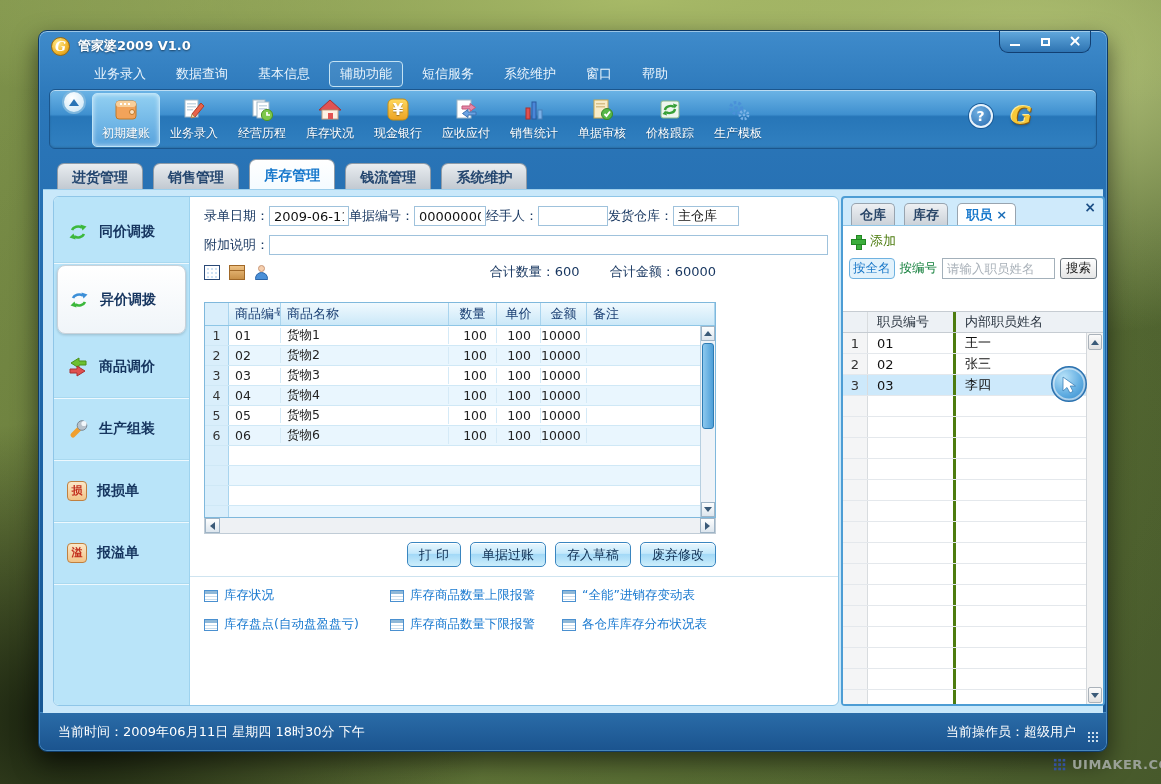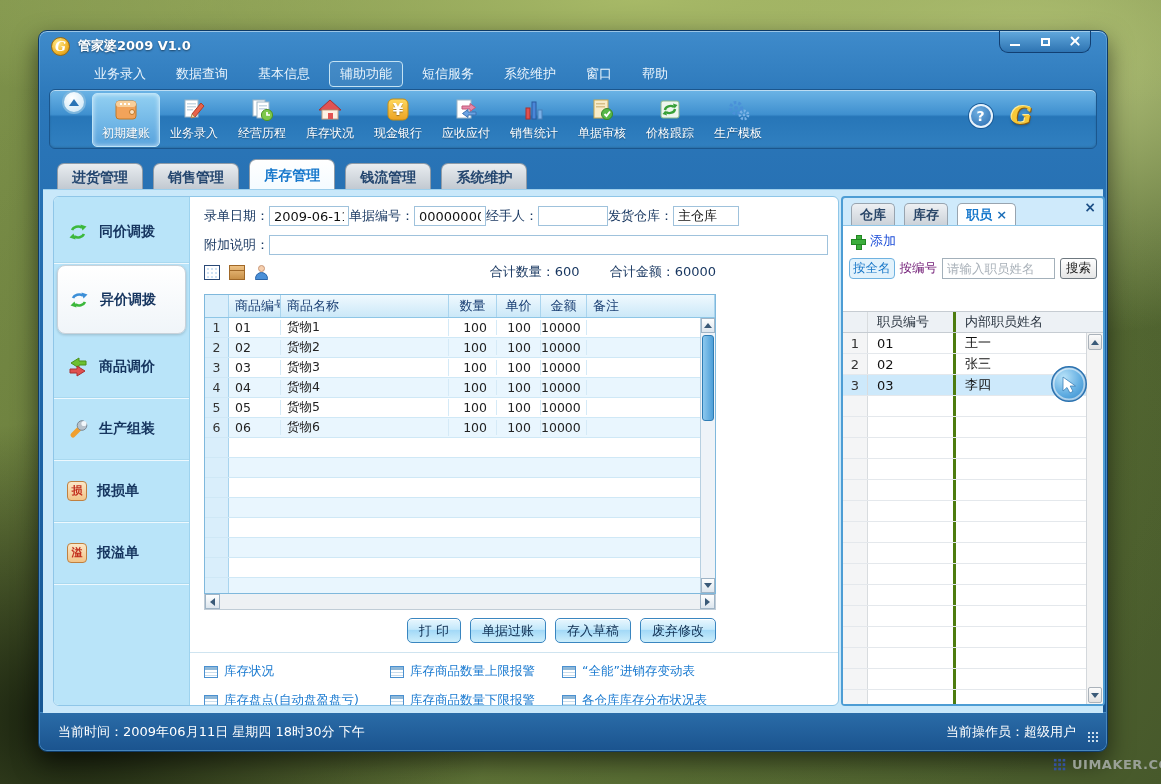--- a/index.html
+++ b/index.html
@@ -91,21 +91,21 @@
   .mini-ico { width:16px; height:15px; position:relative; display:inline-block; }
   .ico-building { background:linear-gradient(#5a8ac0,#3a6aa0); border:1px solid #2a4a78;
     background-image:radial-gradient(#cfe2f4 1px, rgba(0,0,0,0) 1.3px); background-size:4px 4px; background-position:1px 1px; }
   .ico-box { background:linear-gradient(#eec183,#c89048); border:1px solid #a06828; }
   .ico-box::after { content:""; position:absolute; left:0; right:0; top:4px; border-top:1px solid #a06828; }
   .ico-person { }
   .ico-person .head { position:absolute; left:4px; top:0; width:7px; height:7px; border-radius:50%; background:#f6cfae; border:1px solid #c89878; }
   .ico-person .body { position:absolute; left:1px; bottom:0; width:13px; height:8px; border-radius:7px 7px 0 0; background:#4a90d8; border:1px solid #2a64a8; }
 
   
-  .tbl { width:512px; height:300px; border:1px solid #7fb8dc; margin-top:11px; position:relative; background:#84cc16; overflow:hidden; }
+  .tbl { width:512px; height:216px; border:1px solid #7fb8dc; margin-top:19px; position:relative; background:#84cc16; overflow:hidden; }
   .thead { height:23px; display:flex; background:linear-gradient(180deg,#f0f9fe,#cbe8f8); border-bottom:1px solid #8ec6e6;
     font-size:13px; color:#1a3f73; align-items:center; }
   .thead .c { border-right:1px solid #a9d4ee; height:100%; display:flex; align-items:center; }
   .tbody { position:absolute; left:0; right:15px; top:23px; bottom:0; overflow:hidden; }
   .trow { height:20px; display:flex; font-size:12.5px; color:#222; border-bottom:1px solid #cfe8f6; align-items:center; }
   .trow.odd { background:#fff; } .trow.even { background:#e9f6fe; }
   .c { overflow:hidden; white-space:nowrap; }
   .cn { width:24px; flex:0 0 24px; background:#d9eefb; border-right:1px solid #a9d4ee; text-align:center; justify-content:center; display:flex; height:100%; align-items:center; color:#333; }
   .c1 { width:52px; flex:0 0 52px; padding-left:6px; border-right:1px solid #d5eaf7; }
   .c2 { width:168px; flex:0 0 168px; padding-left:6px; border-right:1px solid #d5eaf7; }
@@ -143,27 +143,27 @@
   
   .right-panel { position:absolute; left:798px; top:6px; width:264px; height:510px; background:#cfeafb;
     border:2px solid #4d9dd4; border-radius:4px; overflow:hidden; }
   .rp-close { position:absolute; right:7px; top:2px; color:#1d4f86; font-weight:bold; font-size:14px; line-height:14px; }
   .rp-tabs { padding:5px 0 0 8px; height:27px; }
   .ptab { display:inline-block; min-width:42px; padding:0 8px; height:22px; line-height:22px; text-align:center; font-size:13px; font-weight:bold;
     color:#2a4668; background:linear-gradient(180deg,#edf0f3,#ccd2d9); border:1px solid #98a4af; border-bottom:none; border-radius:5px 5px 0 0; margin-right:4px; }
   .ptab.active { background:#fff; color:#1778cc; position:relative; z-index:2; }
   .ptab .ptab-x { color:#1d6fb8; margin-left:4px; font-weight:bold; }
   .rp-body { position:absolute; left:0; right:0; top:27px; bottom:0; background:#fff; border-top:1px solid #8fc6e8; }
-  .add-row { height:26px; display:flex; align-items:center; gap:6px; padding:6px 8px 2px; font-size:13px; color:#1d4ed8; }
+  .add-row { height:26px; display:flex; align-items:center; gap:6px; padding:6px 8px 2px; font-size:13px; color:#4d7c0f; }
   .plus-ico { position:relative; width:13px; height:13px; }
   .plus-ico::before { content:""; position:absolute; left:4.5px; top:0; width:4px; height:13px; background:#3cae3c; border:1px solid #238823; }
   .plus-ico::after { content:""; position:absolute; left:0; top:4.5px; width:13px; height:4px; background:#3cae3c; border:1px solid #238823; }
   .filter-row { display:flex; align-items:center; gap:5px; padding:6px 6px 7px; }
   .byname { border:1px solid #6fb2e0; background:#e2f2fc; color:#1a78c8; border-radius:4px; padding:1px 3px; font-size:12.5px; white-space:nowrap; }
-  .bycode { color:#701a75; font-size:12.5px; white-space:nowrap; }
+  .bycode { color:#15803d; font-size:12.5px; white-space:nowrap; }
   .rp-input { flex:1; min-width:0; height:21px; border:1px solid #a3b0ba; font-size:12.5px; padding:0 4px; font-family:inherit; color:#333; }
   .rp-input::placeholder { color:#a8b0b8; }
   .search-btn { height:21px; border:1px solid #6e7880; border-radius:3px; background:linear-gradient(#fefefe,#e6e6e6);
     font-size:12.5px; color:#222; padding:0 5px; font-family:inherit; white-space:nowrap; }
   .ptable { position:absolute; left:0; right:0; top:85px; bottom:0; }
   .phead { height:22px; display:flex; align-items:center; background:#edf1f5; border-top:1px solid #c6ccd2; border-bottom:1px solid #c6ccd2;
     font-size:13px; color:#2a3440; }
   .prows { position:absolute; left:0; right:17px; top:22px; bottom:0; overflow:hidden; }
   .prow { height:21px; display:flex; align-items:center; font-size:13px; color:#111; border-bottom:1px solid #e4e8ec; background:#fff; }
   .prow.selected { background:#cde9fb; }

